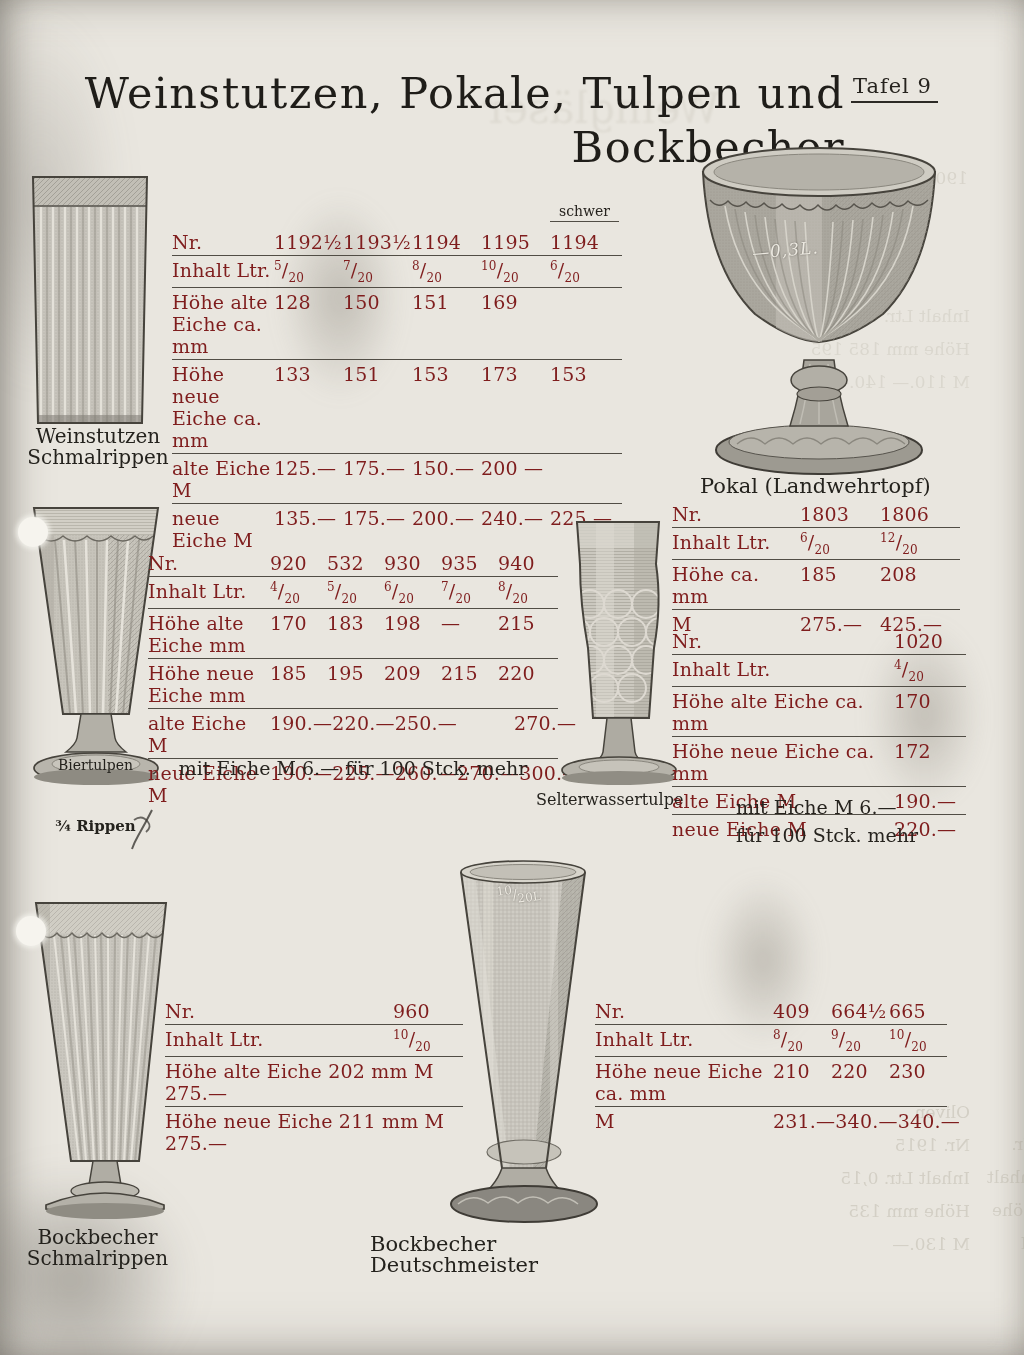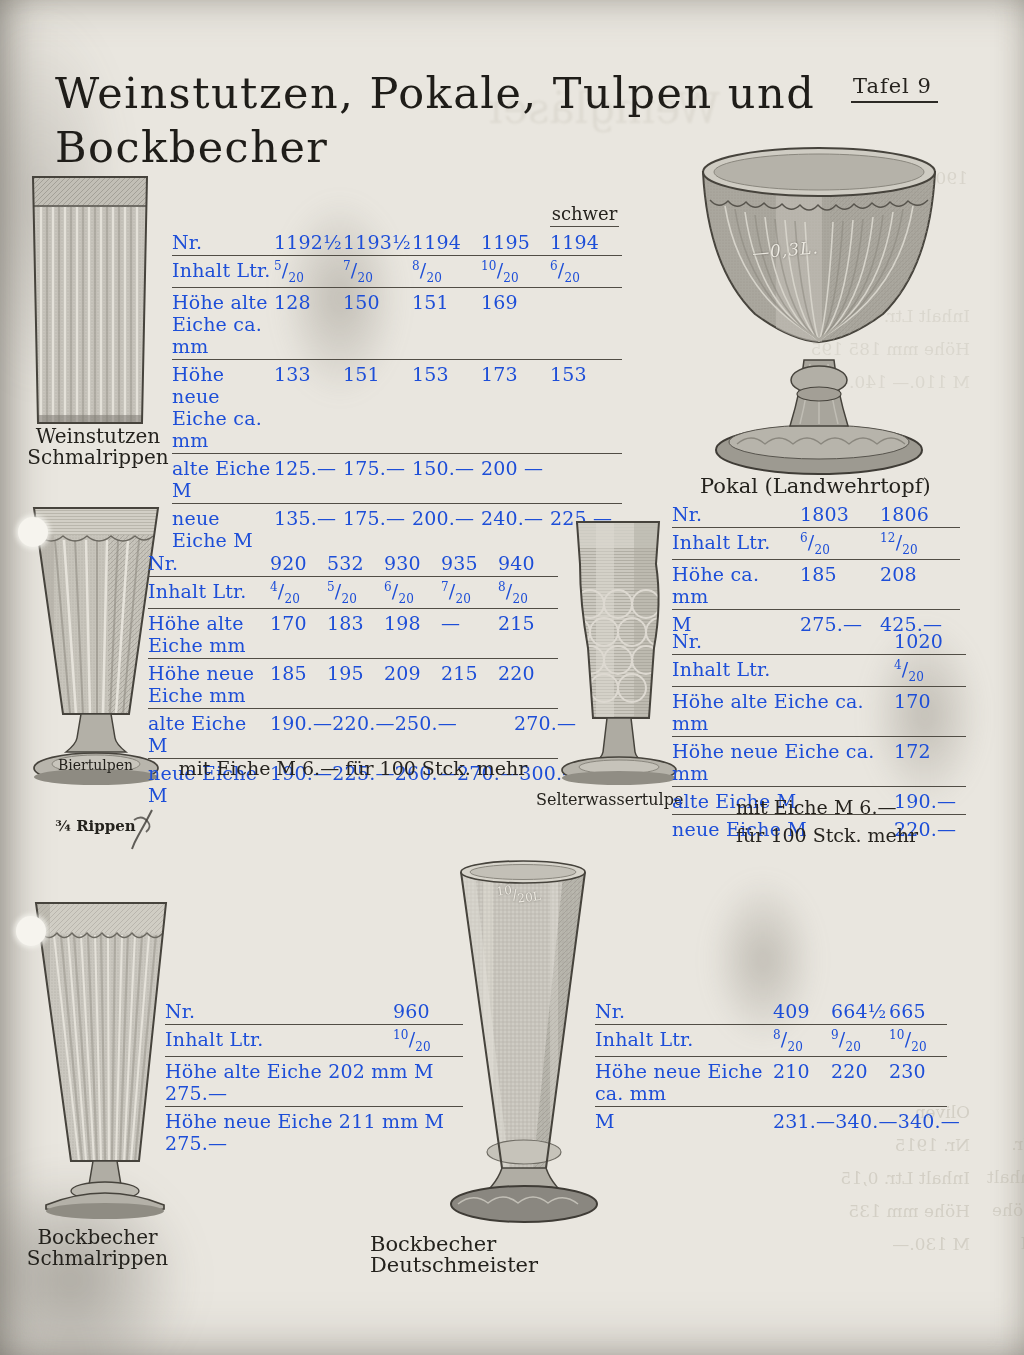--- a/index.html
+++ b/index.html
@@ -4,40 +4,40 @@
 <style>
   html,body{margin:0;padding:0;background:#777;}
   .page{position:relative;width:1024px;height:1355px;margin:0 auto;overflow:hidden;
     background:#e9e6df;font-family:"DejaVu Serif","Liberation Serif",serif;color:#26231e;
     box-shadow:inset 30px 0 45px -26px rgba(80,76,68,.6),
                inset -20px 0 34px -24px rgba(110,106,97,.45),
                inset 0 26px 48px -32px rgba(115,110,100,.45),
                inset 0 -34px 55px -38px rgba(95,90,82,.5);}
   .abs{position:absolute;}
   
-  .title{left:55px;top:66px;width:790px;text-align:left;font-size:43px;
+  .title{left:55px;top:66px;width:790px;text-align:right;font-size:43px;
     letter-spacing:1.5px;color:#1f1d19;line-height:54px;}
   .tafel{left:851px;top:74px;font-size:21px;letter-spacing:1px;
     border-bottom:2px solid #2c2a25;padding:0 6px 3px 2px;}
   
-  .table{position:absolute;font-size:19px;letter-spacing:.2px;color:#1d4ed8;}
+  .table{position:absolute;font-size:19px;letter-spacing:.2px;color:#7f1d1d;}
   .trow{display:flex;align-items:baseline;border-bottom:1.5px solid #514d45;
     padding:3px 0 2px;}
   .trow.last{border-bottom:none;}
   .tlabel{flex:0 0 var(--lw);white-space:pre-line;line-height:22px;}
   .trow.full .tlabel{flex:1 1 auto;}
   .tcell{flex:0 0 var(--cw);white-space:nowrap;}
   sup{font-size:12px;} sub{font-size:12px;}
   #t1{left:172px;top:228px;width:450px;--lw:102px;--cw:69px;}
   #t2{left:148px;top:549px;width:410px;--lw:122px;--cw:57px;}
   #tpokal{left:672px;top:500px;width:288px;--lw:128px;--cw:80px;}
   #tselter{left:672px;top:627px;width:294px;--lw:222px;--cw:70px;}
   #t960{left:165px;top:997px;width:298px;--lw:228px;--cw:64px;}
   #t664{left:595px;top:997px;width:352px;--lw:178px;--cw:58px;}
-  .schwer{left:550px;top:203px;width:69px;text-align:center;font-size:18px;
+  .schwer{left:550px;top:203px;width:69px;text-align:center;font-size:14px;
     border-bottom:1.5px solid #514d45;padding-bottom:2px;}
   .tfoot{font-size:19px;text-align:center;}
   #t2foot{left:148px;top:757px;width:410px;}
   #selnote{left:736px;top:793px;width:220px;text-align:left;white-space:pre-line;line-height:28px;}
   
   .cap{font-size:20px;white-space:pre-line;text-align:center;line-height:21px;color:#24221d;}
   #capWein{left:18px;top:426px;width:160px;}
   #capBier{left:28px;top:755px;width:135px;font-size:14px;}
   #capBierSub{left:28px;top:816px;width:135px;font-size:15px;font-weight:bold;}
   #capPokal{left:700px;top:476px;width:270px;font-size:21px;text-align:left;}

